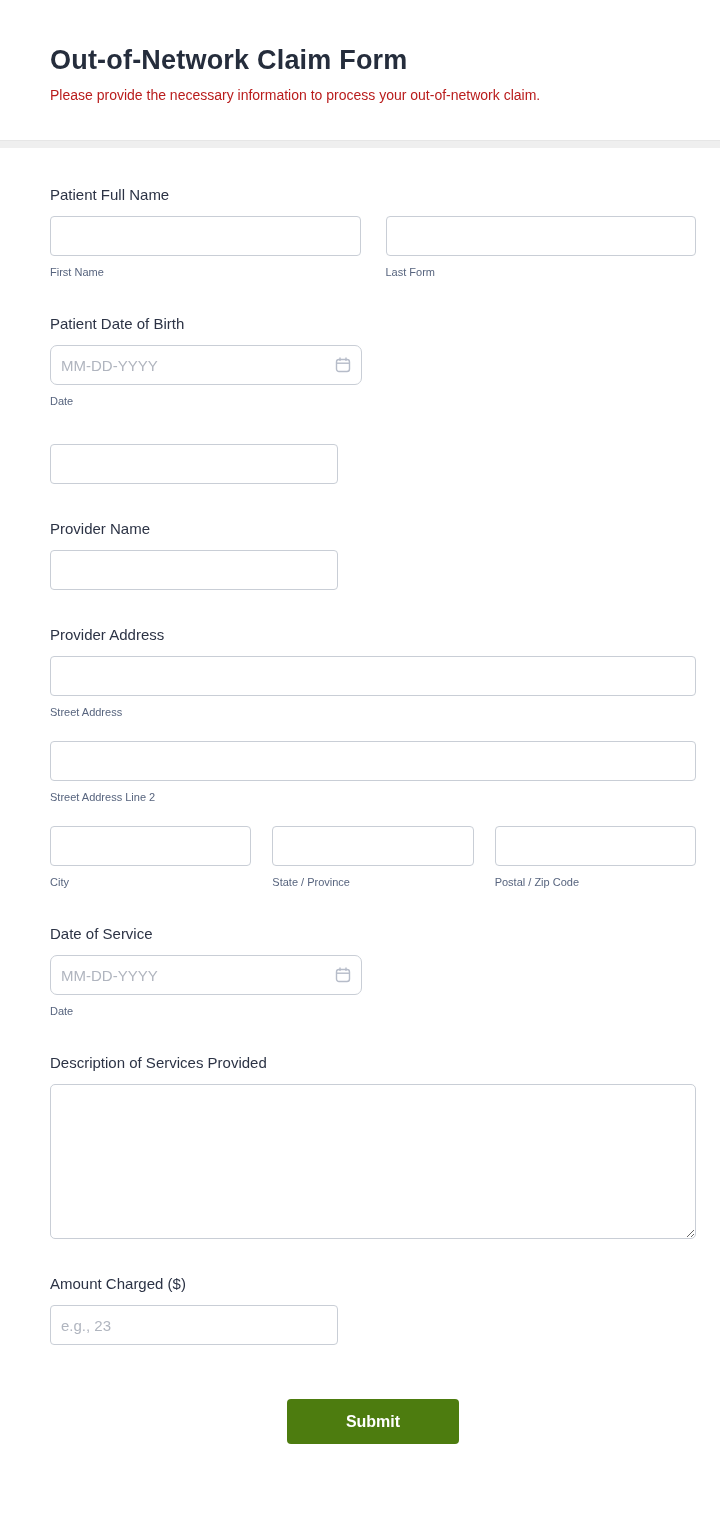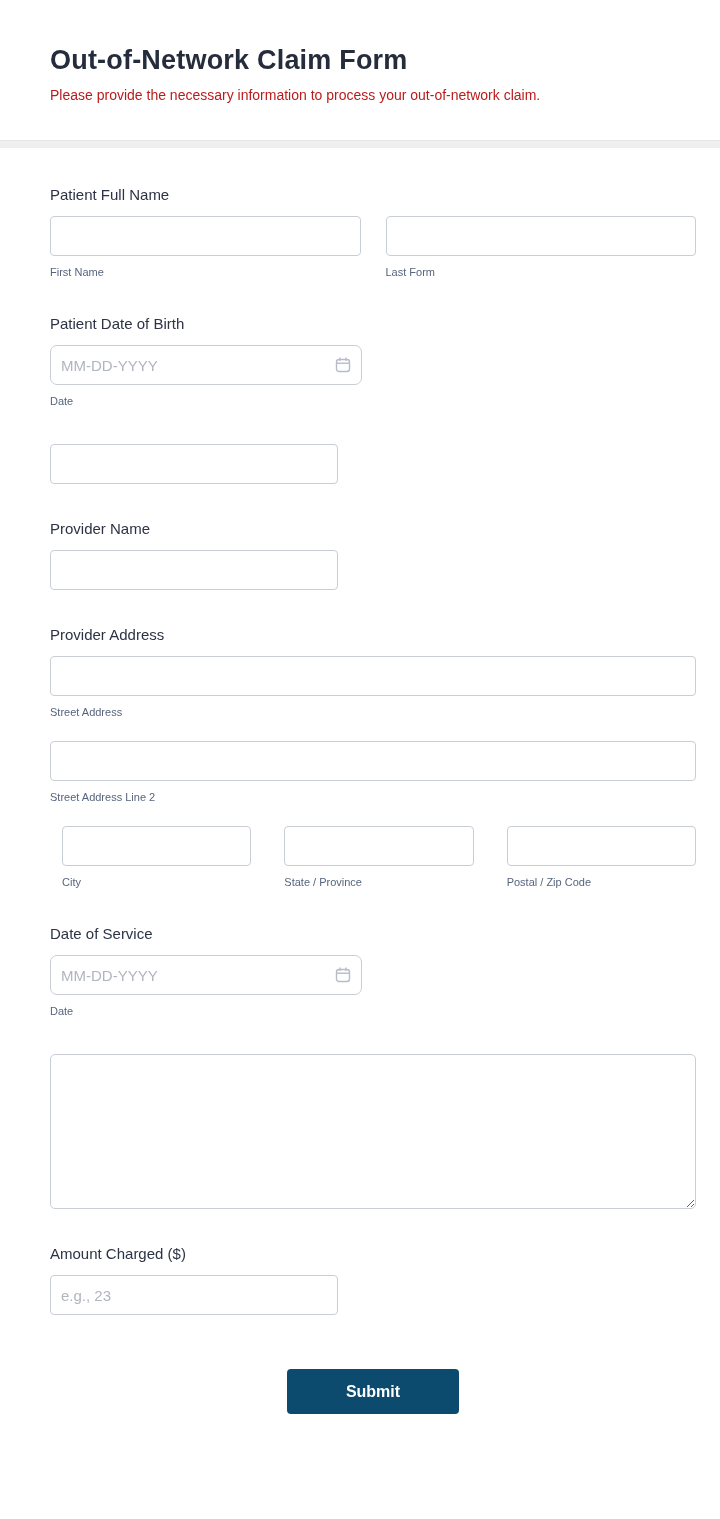--- a/index.html
+++ b/index.html
@@ -75,21 +75,21 @@
     display: block;
     margin-top: 10px;
     font-size: 11px;
     line-height: 13px;
     color: #57647e;
   }
 
   .row { display: flex; gap: 25px; }
   .row .col { flex: 1; min-width: 0; }
   .row3 { display: flex; gap: 21px; margin-top: 22px; }
-  .row3 .col { flex: 1; min-width: 0; margin-left: 12px; }
+  .row3 .col { flex: 1; min-width: 0; }
   .addr-line { margin-top: 22px; }
 
   
   .date-wrap { position: relative; width: 312px; }
   .date-wrap .text-input { border-radius: 7px; padding-right: 34px; }
   .cal-icon {
     position: absolute;
     right: 11px;
     top: 50%;
     transform: translateY(-50%);
@@ -118,21 +118,21 @@
   .submit-row {
     margin-top: 54px;
     display: flex;
     justify-content: center;
   }
   .submit-btn {
     width: 172px;
     height: 45px;
     border: none;
     border-radius: 4px;
-    background: #0c4a6e;
+    background: #4d7c0f;
     color: #ffffff;
     font-family: "Liberation Sans", "DejaVu Sans", sans-serif;
     font-size: 16px;
     font-weight: 700;
     cursor: pointer;
   }
 </style>
 </head>
 <body>
 
@@ -225,20 +225,21 @@
             <line x1="1.5" y1="6.2" x2="14.5" y2="6.2" stroke="#b6bcc9" stroke-width="1.4"></line>
             <line x1="5" y1="1" x2="5" y2="3.4" stroke="#b6bcc9" stroke-width="1.4" stroke-linecap="round"></line>
             <line x1="11" y1="1" x2="11" y2="3.4" stroke="#b6bcc9" stroke-width="1.4" stroke-linecap="round"></line>
           </svg>
         </span>
       </div>
       <span class="sublabel">Date</span>
     </div>
 
     <div class="form-group">
+      <label class="field-label">Description of Services Provided</label>
       <textarea class="text-area" style=""></textarea>
     </div>
 
     <div class="form-group" style="margin-bottom:0;">
       <label class="field-label">Amount Charged ($)</label>
       <input type="text" class="text-input half" placeholder="e.g., 23" style="">
     </div>
 
     <div class="submit-row">
       <button type="submit" class="submit-btn">Submit</button>

